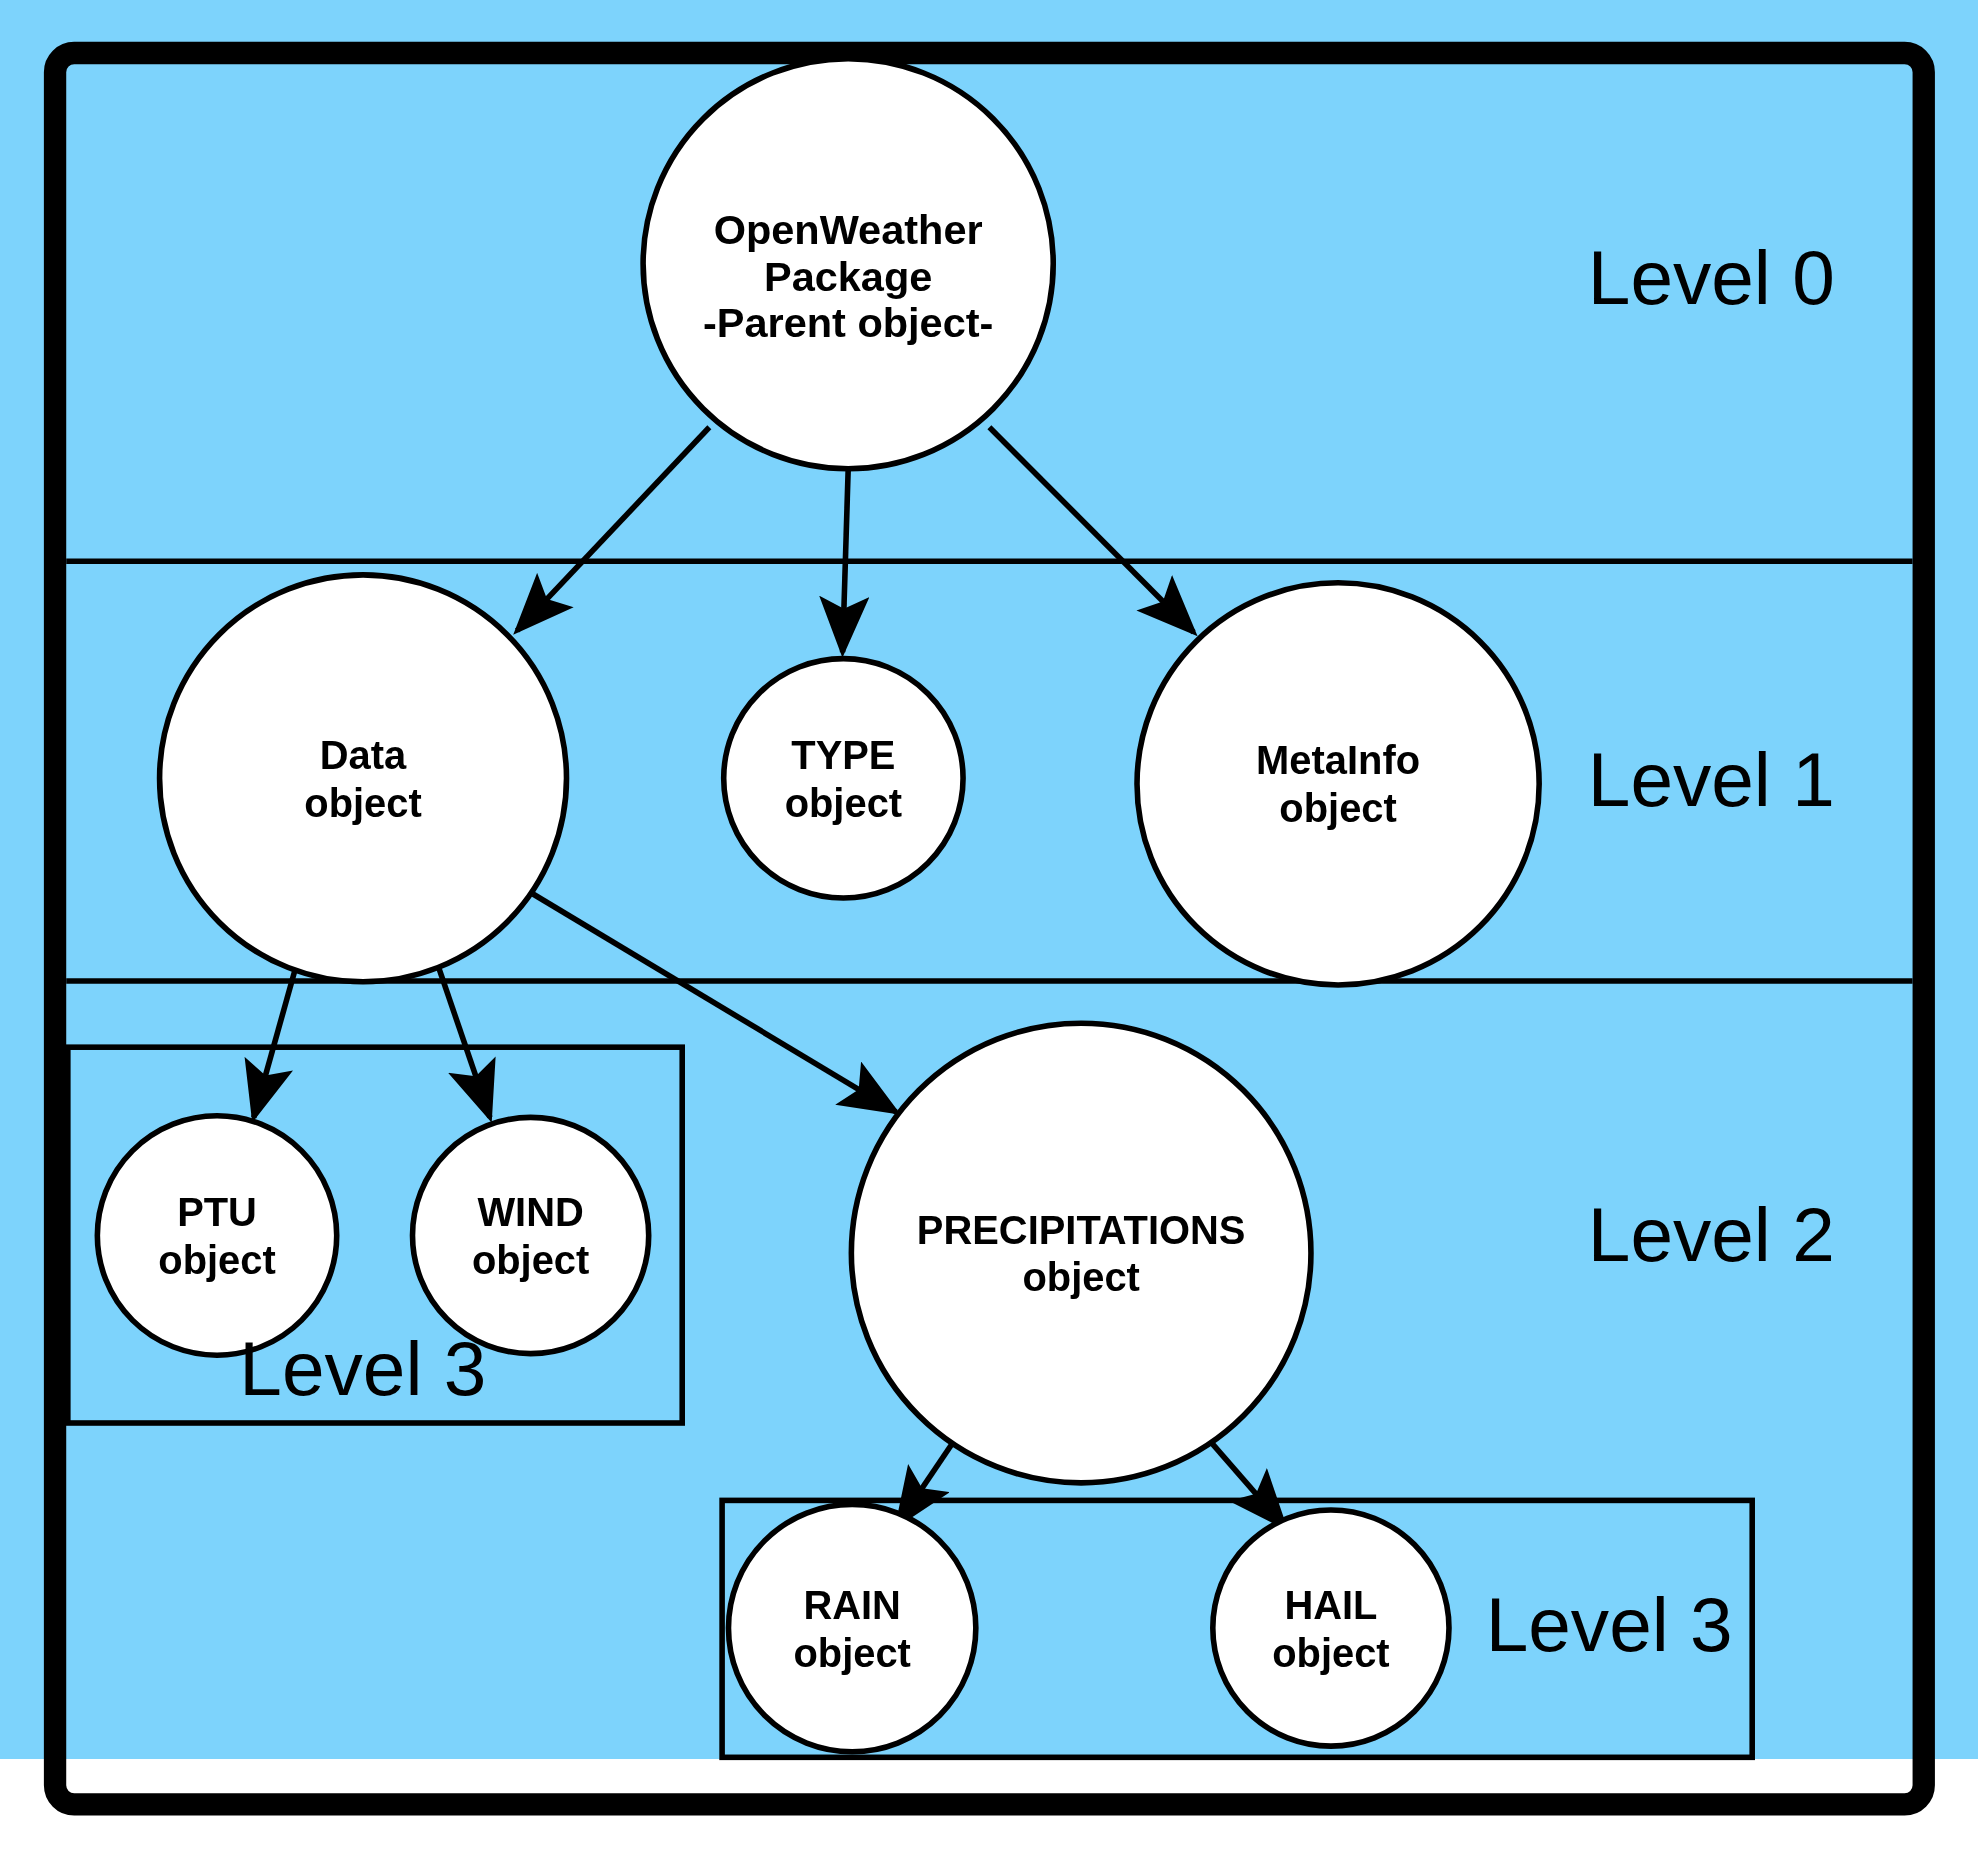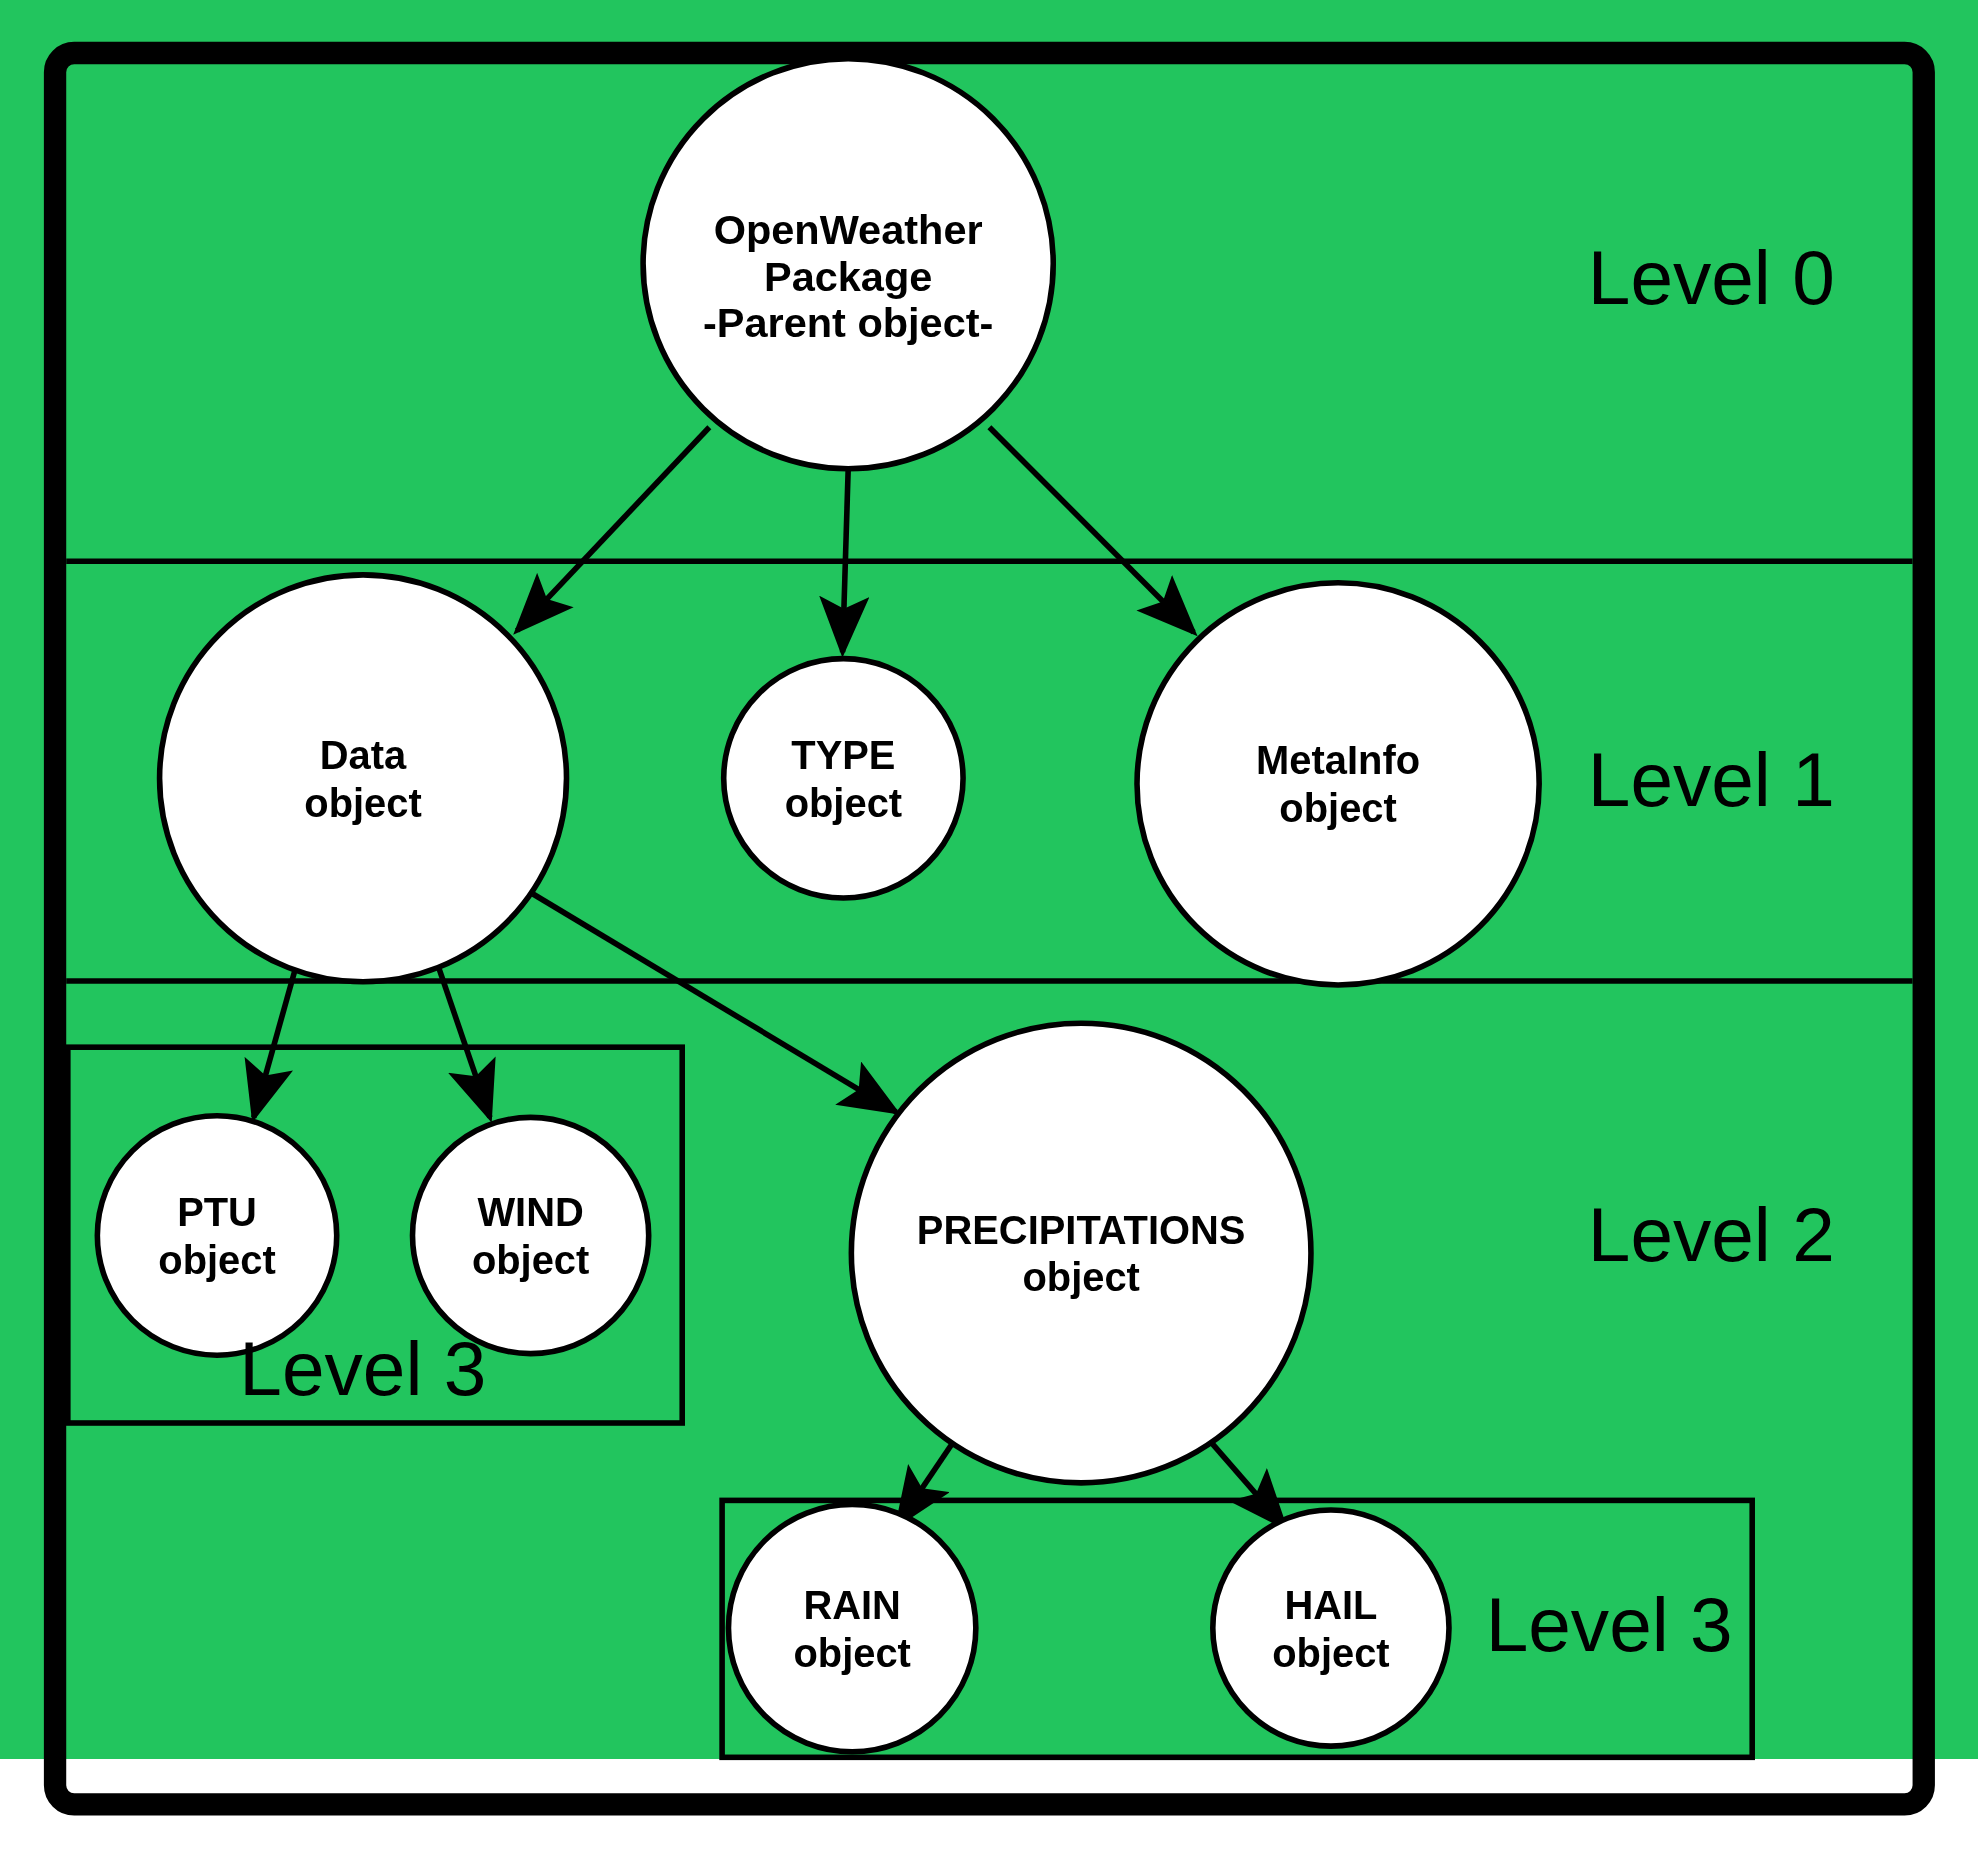--- a/index.html
+++ b/index.html
@@ -11,21 +11,21 @@
   body {
     font-family: "Liberation Sans", sans-serif;
     width: 1978px;
     height: 1859px;
     overflow: hidden;
   }
   #diagram-root {
     position: relative;
     width: 1978px;
     height: 1759px;
-    background: #22c55e;
+    background: #7dd3fc;
   }
   #diagram-svg {
     position: absolute;
     top: 0;
     left: 0;
     width: 1978px;
     height: 1859px;
     display: block;
   }
   .node-label {

